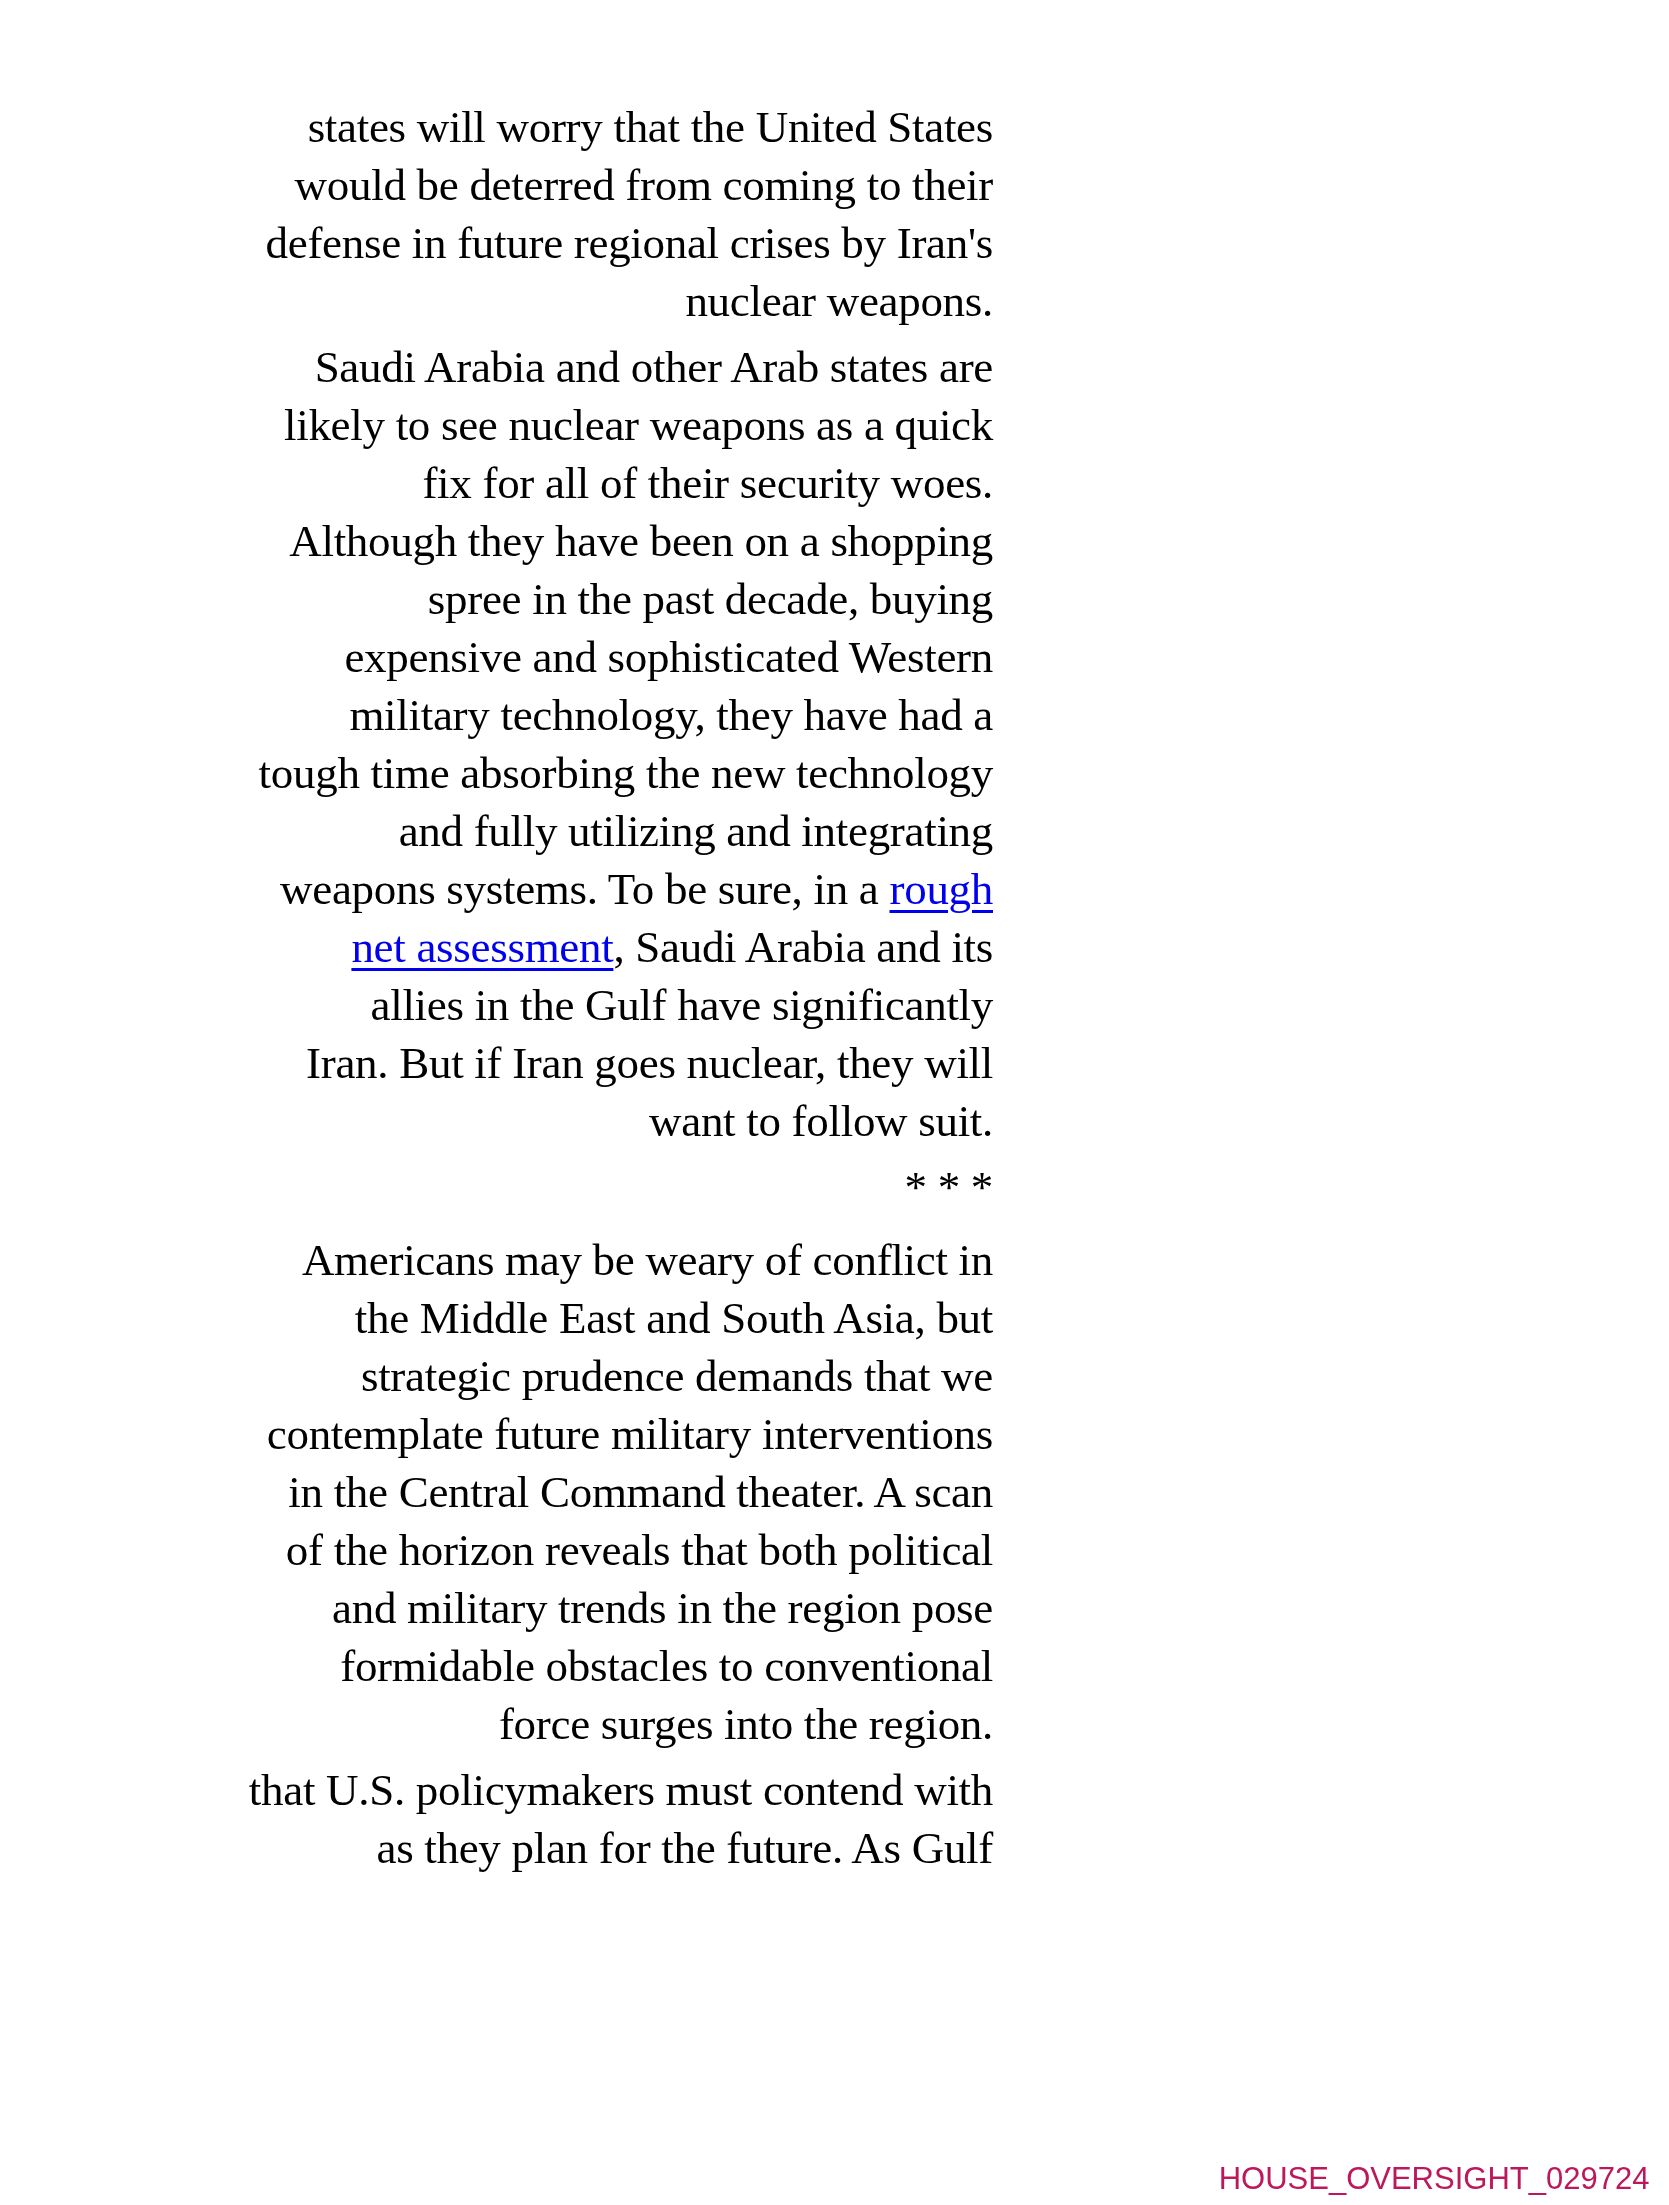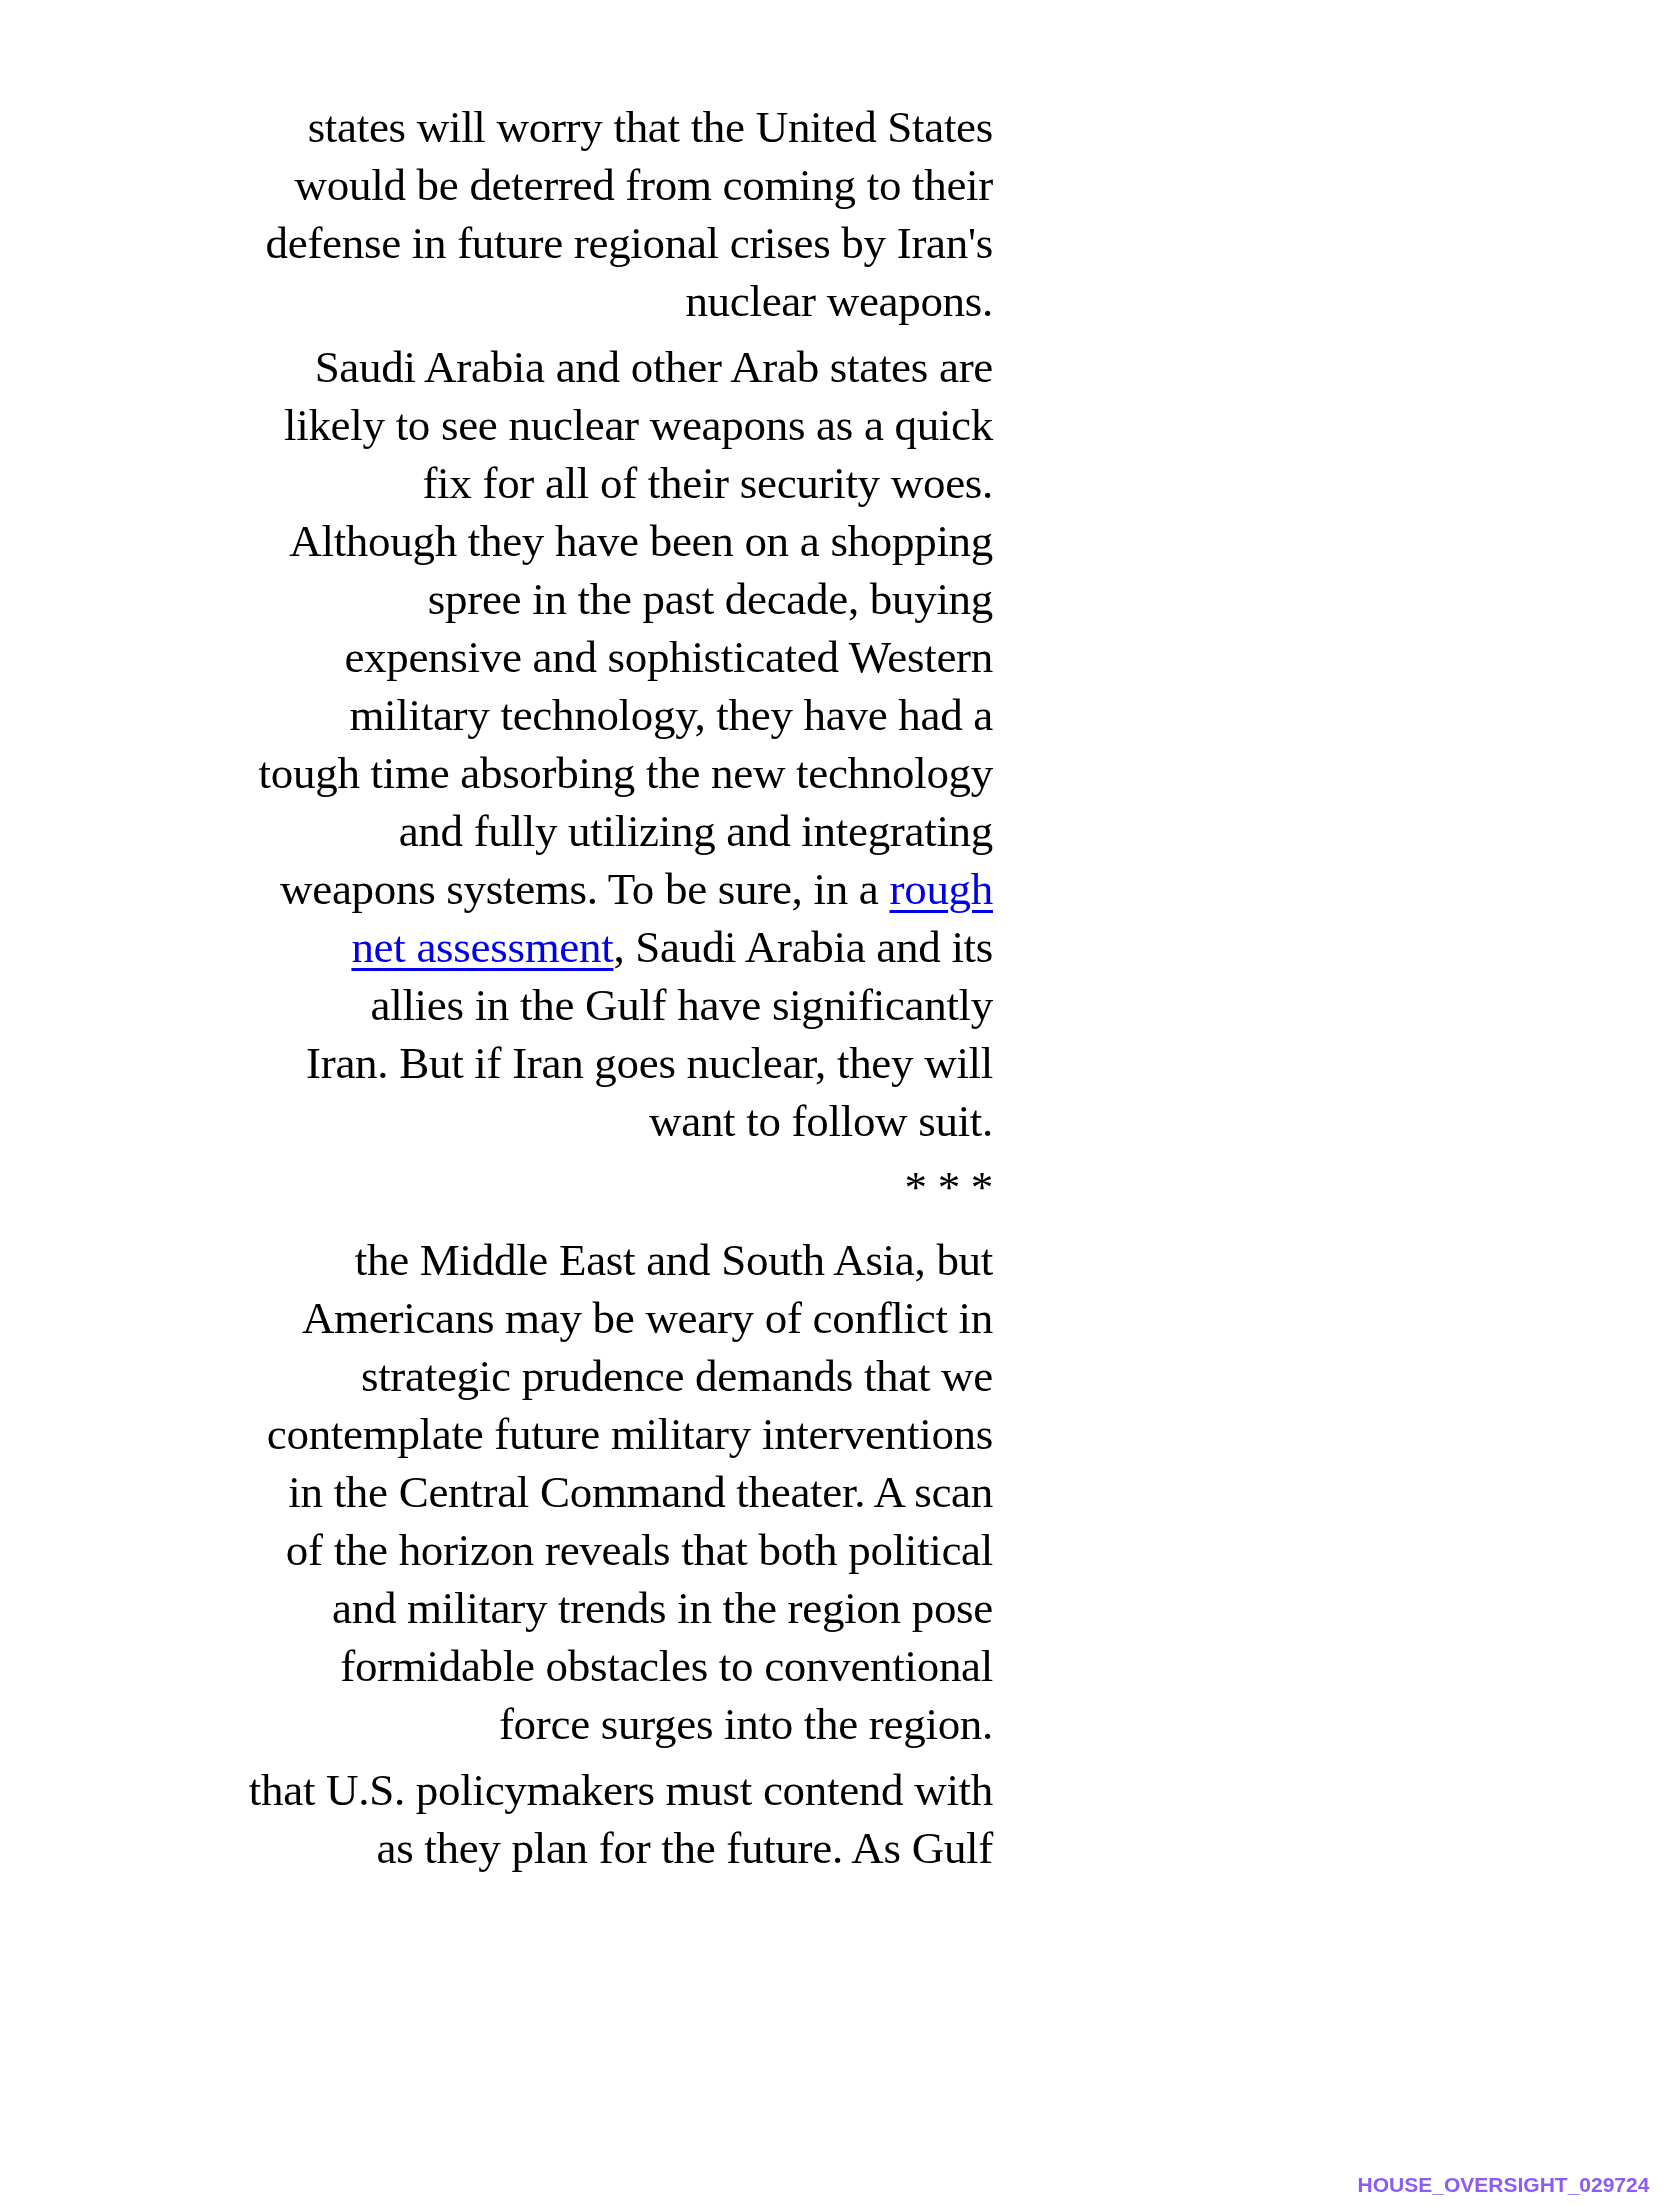--- a/index.html
+++ b/index.html
@@ -39,24 +39,23 @@
     text-decoration: underline;
     text-decoration-thickness: 3.3px;
     text-underline-offset: 5.9px;
     cursor: pointer;
   }
   .bates {
     position: absolute;
     right: 19.6px;
     bottom: 7.9px;
     font-family: "Liberation Sans", "DejaVu Sans", sans-serif;
-    font-size: 21px;
-    color: #8b5cf6;
+    font-size: 31px;
+    color: #be185d;
     white-space: pre;
-    font-weight: bold;
   }
 </style>
 </head>
 <body>
 
 <main class="page">
   <article class="article">
 
     <div class="para">
       <div class="line">states will worry that the United States</div>
@@ -80,22 +79,22 @@
       <div class="line">allies in the Gulf have significantly</div>
       <div class="line">Iran. But if Iran goes nuclear, they will</div>
       <div class="line">want to follow suit.</div>
     </div>
 
     <div class="para separator">
       <div class="line">* * *</div>
     </div>
 
     <div class="para">
+      <div class="line">Americans may be weary of conflict in</div>
       <div class="line">the Middle East and South Asia, but</div>
-      <div class="line">Americans may be weary of conflict in</div>
       <div class="line">strategic prudence demands that we</div>
       <div class="line">contemplate future military interventions</div>
       <div class="line">in the Central Command theater. A scan</div>
       <div class="line">of the horizon reveals that both political</div>
       <div class="line">and military trends in the region pose</div>
       <div class="line">formidable obstacles to conventional</div>
       <div class="line">force surges into the region.</div>
     </div>
 
     <div class="para">

